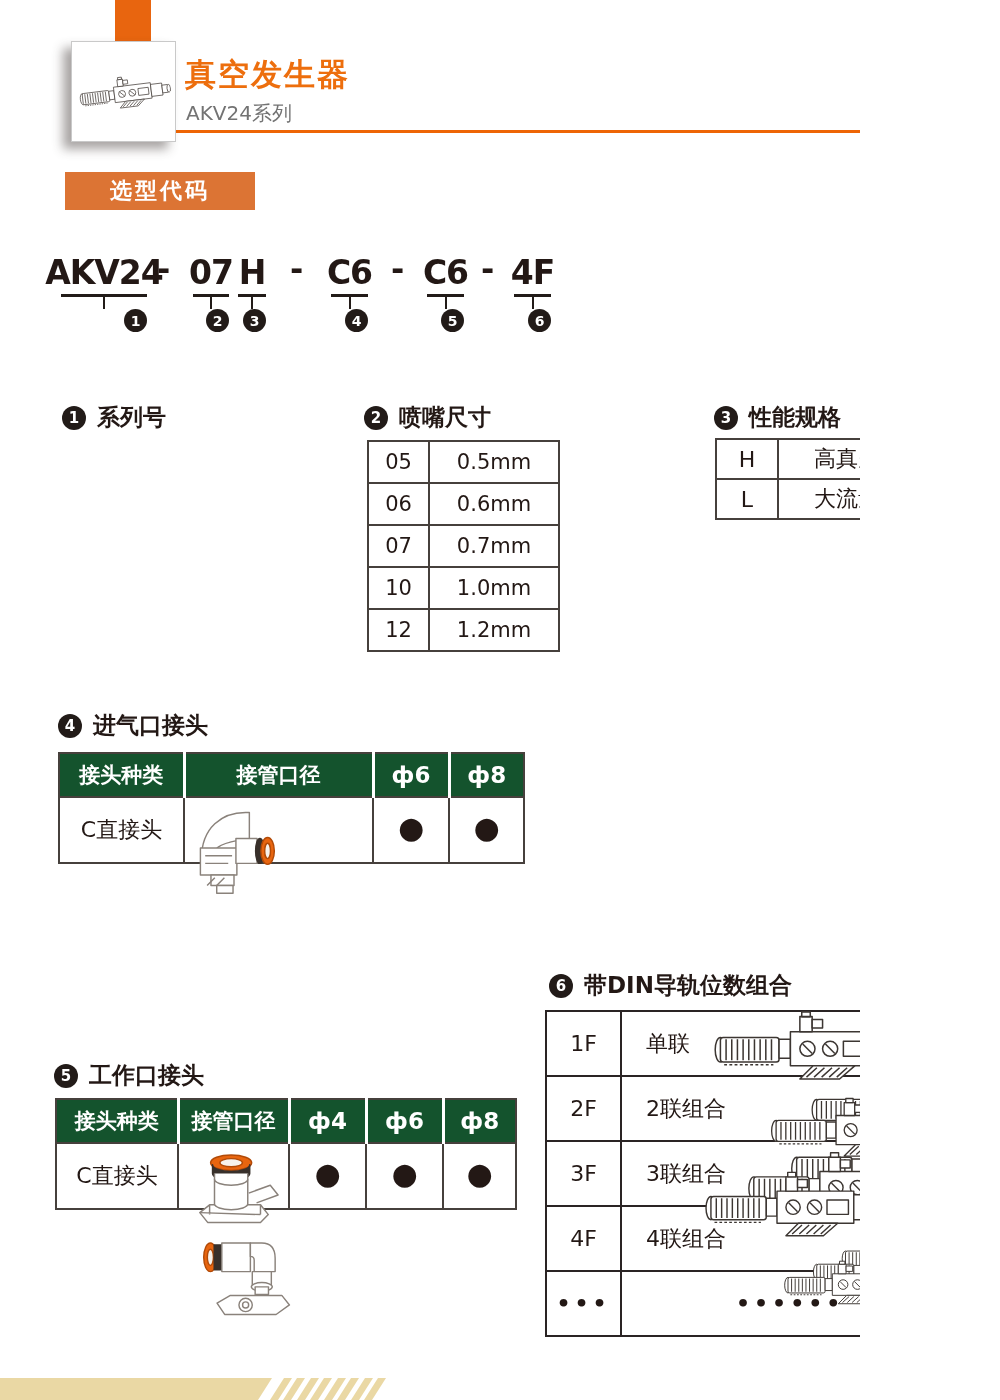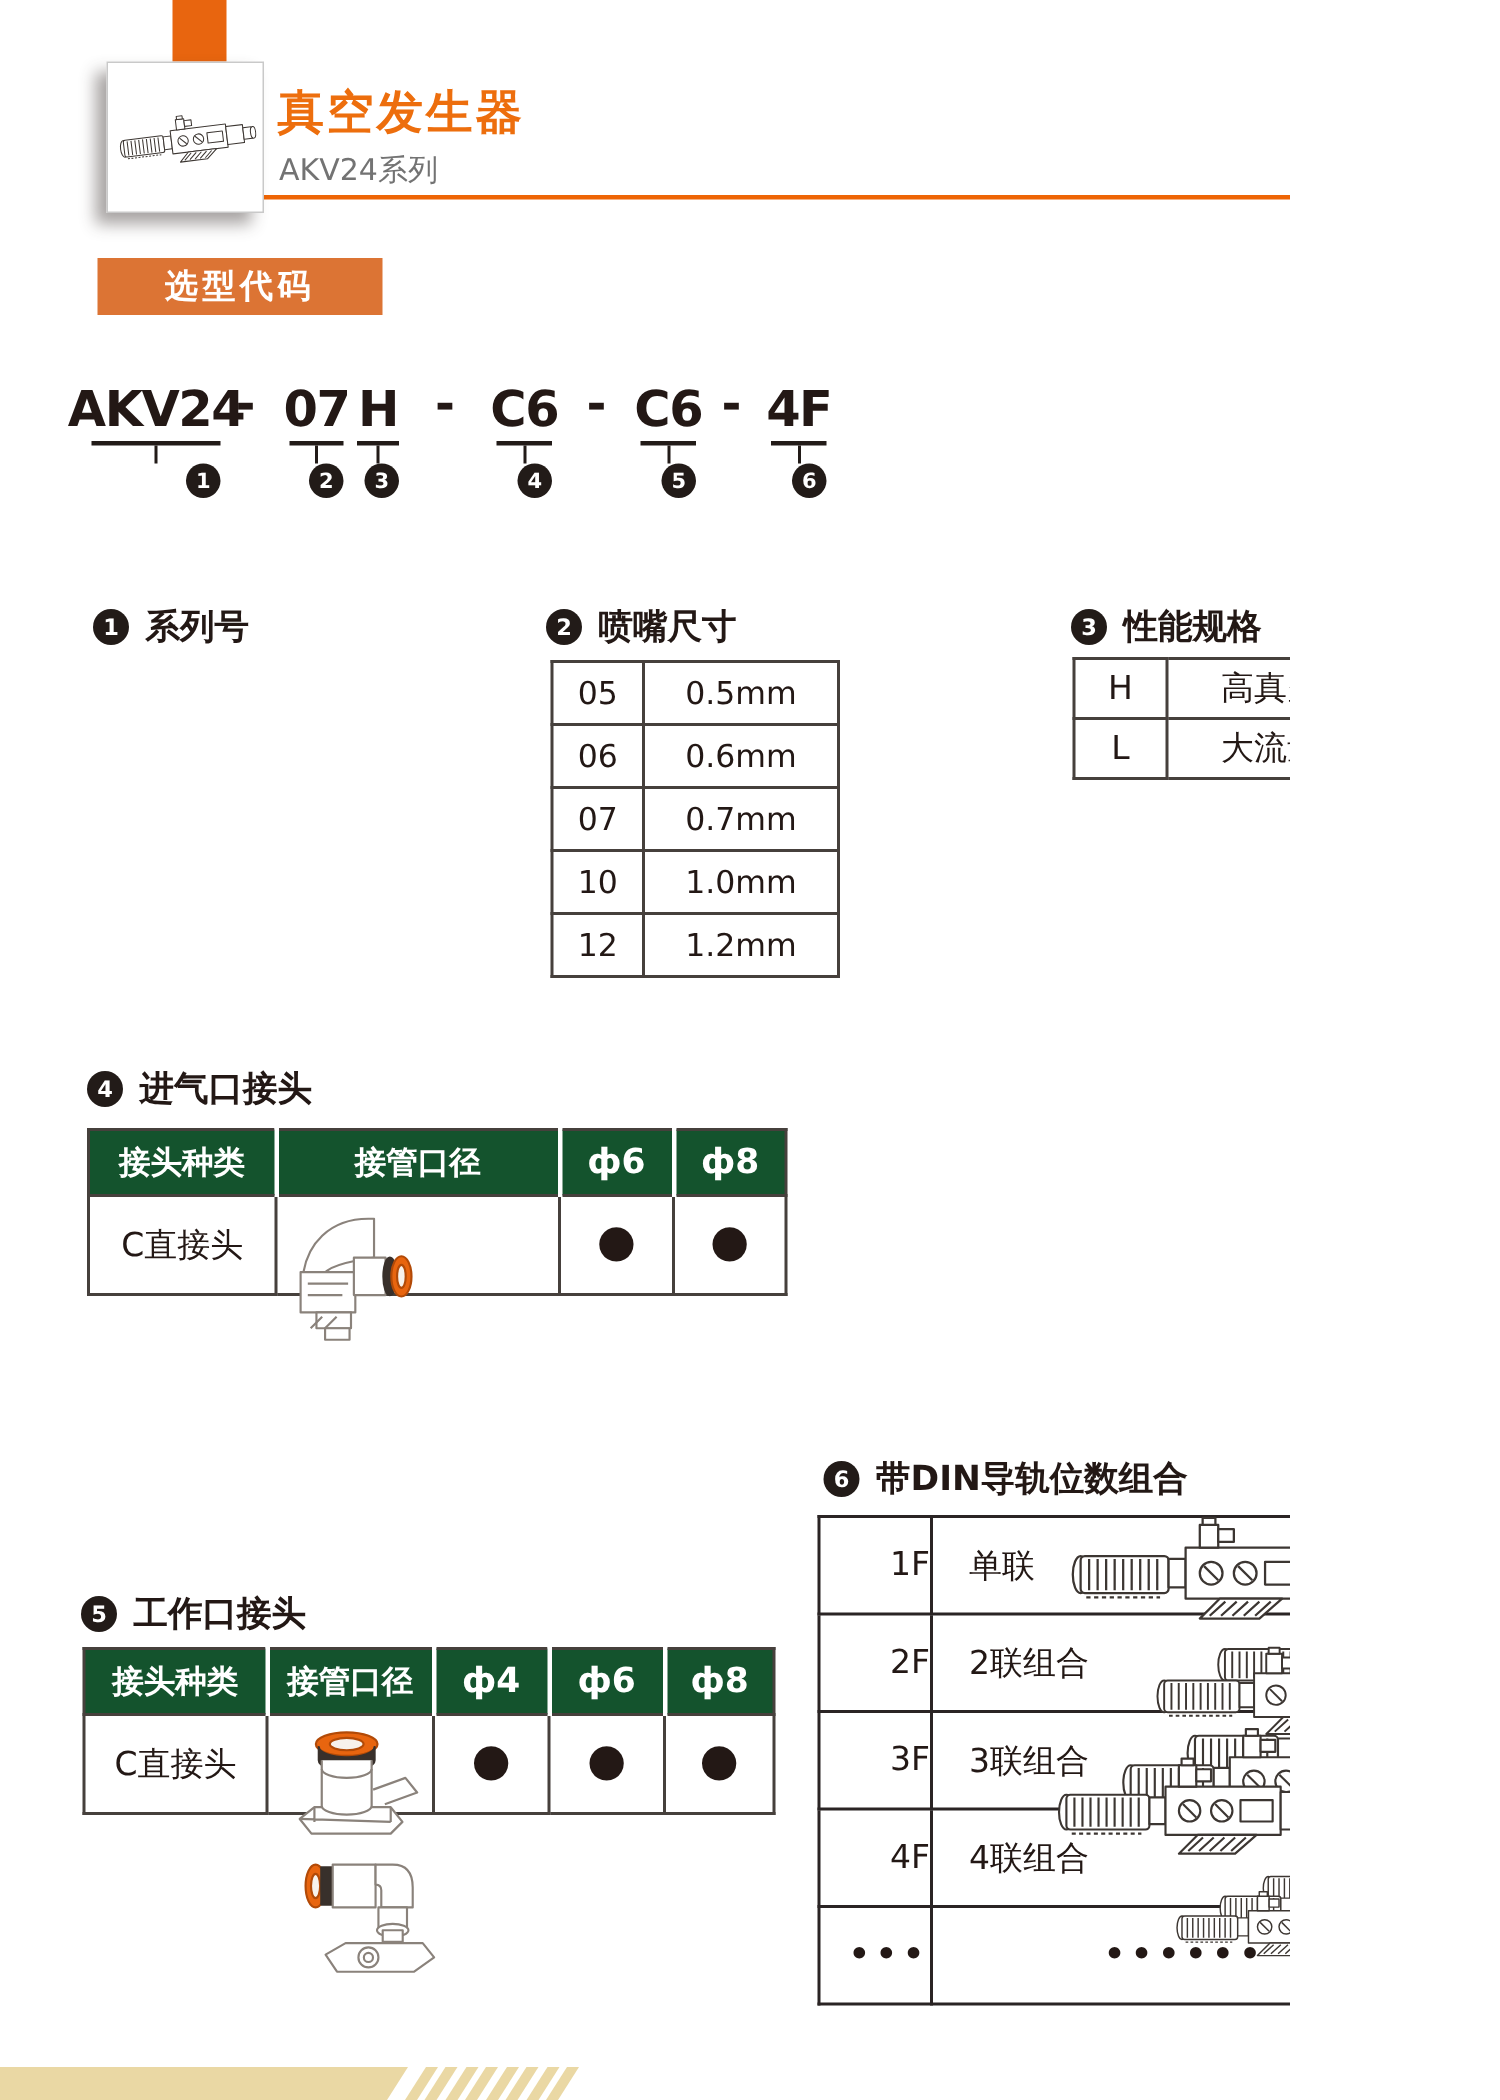--- a/index.html
+++ b/index.html
@@ -37,21 +37,21 @@
   td,th{border:2px solid #46403c;text-align:center;color:#231815;padding:0;}
   .tbl-simple td{font-size:21px;}
   .tbl2 td{height:40px;}
   .tbl3 td{height:38px;font-size:22px;}
   .thead th{background:#14532d;color:#fff;font-size:21px;font-weight:700;height:42px;}
   .thead th.phi{font-size:23px;}
   .thead th + th{border-left:3px solid #fff;}
   .tbl4 td{height:64px;font-size:22px;}
   .tbl5 td{height:64px;font-size:22px;}
   .tbl6 td{border:2px solid #2a2424;font-size:22px;height:63px;}
-  .tbl6 td.lbl{text-align:right;}
+  .tbl6 td.lbl{text-align:center;}
   .tbl6 td.dsc{text-align:left;padding-left:24px;border-radius:13px;}
   .dotc{font-size:30px;line-height:0;color:#231815;}
   .dots{font-weight:700;letter-spacing:4px;color:#231815;}
 
   
   .art{position:absolute;z-index:5;pointer-events:none;}
 
   
   .footer-stripes{position:absolute;left:0;top:1378px;z-index:1;}
 </style>

